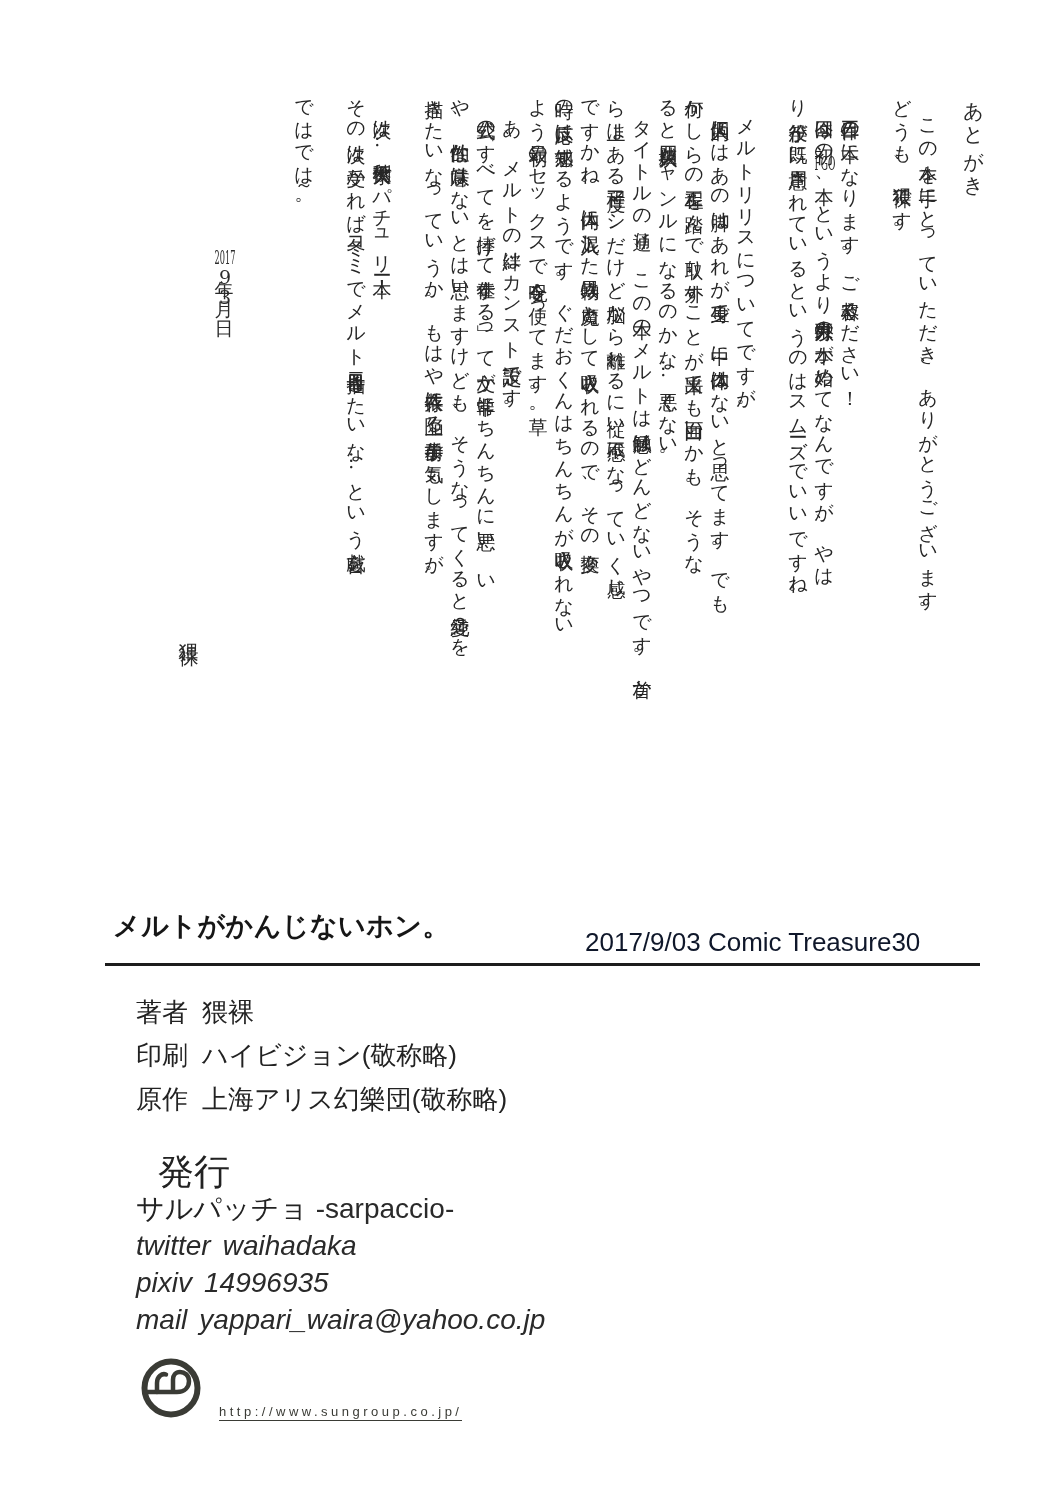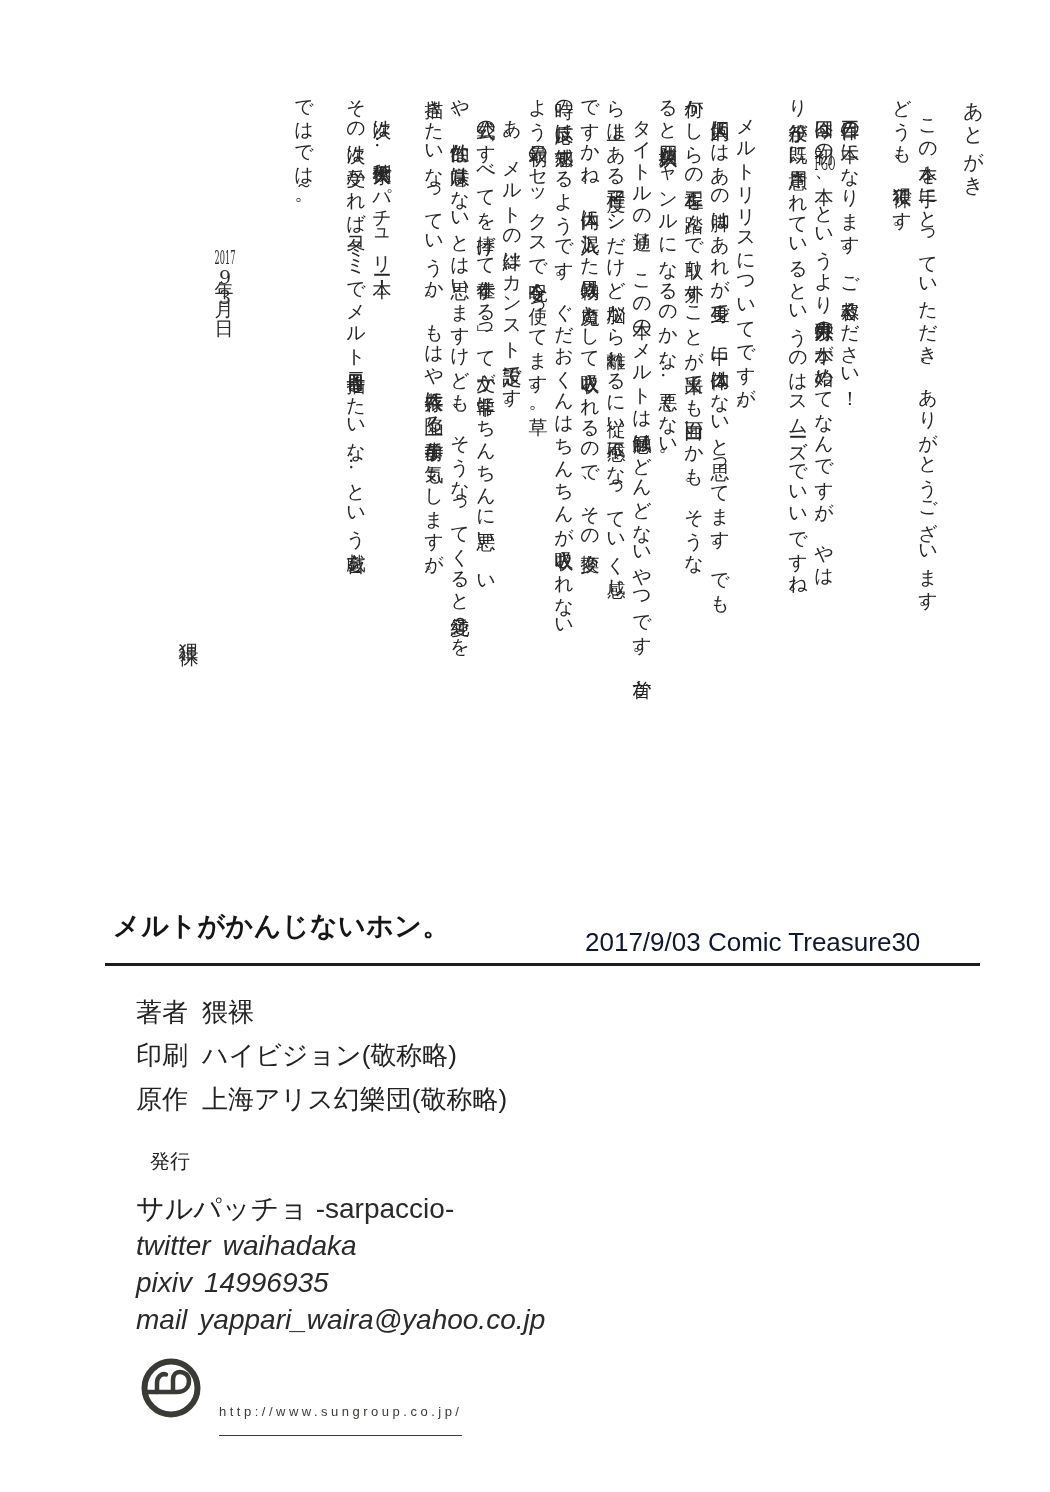--- a/index.html
+++ b/index.html
@@ -47,41 +47,41 @@
   }
   .title-divider{
     position:absolute;left:105px;top:963px;width:875px;height:3px;background:#1c1c1c;
   }
   .credit-row{position:absolute;left:136px;font-size:26px;color:#222;}
   .credit-row .lbl{margin-right:14px;margin-top:40px;}
   .credit-author{top:995px;}
   .credit-print{top:1038px;}
   .credit-original{top:1082px;}
   .publisher-heading{
-    position:absolute;left:150px;top:1148px;font-size:20px;color:#222;
+    position:absolute;left:158px;top:1148px;font-size:36px;color:#222;
   }
   .circle-line{position:absolute;left:136px;top:1190px;font-size:28px;color:#222;}
   .romaji{font-size:28px;color:#2a2a2a;}
   .contact-row{position:absolute;left:136px;font-size:28px;font-style:italic;color:#2a2a2a;}
   .contact-row .lbl{margin-right:12px;}
   .contact-twitter{top:1230px;}
   .contact-pixiv{top:1267px;}
   .contact-mail{top:1304px;}
   
   .sun-logo{position:absolute;left:139px;top:1354px;width:360px;height:80px;}
   .sun-emblem{position:absolute;left:0;top:2px;width:64px;height:64px;}
   .sun-name{
     position:absolute;left:70px;top:2px;
     font-family:"DejaVu Serif","Liberation Serif",serif;
     font-weight:bold;font-size:44px;letter-spacing:1px;color:#3a3b35;white-space:nowrap;
   }
   .sun-url{
     position:absolute;left:80px;top:50px;
     font-size:13px;letter-spacing:3.5px;color:#3a3b35;white-space:nowrap;
-    border-bottom:1px solid #3a3b35;padding-bottom:16px;
+    border-bottom:1px solid #3a3b35;padding-bottom:1px;
   }
 </style>
 </head>
 <body>
 
 <div class="page">
 
   <div>
     <div class="vtext afterword-heading">あとがき</div>
 

